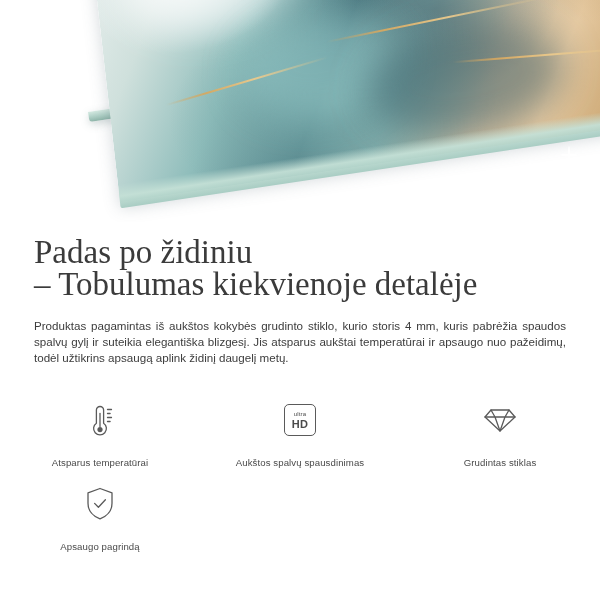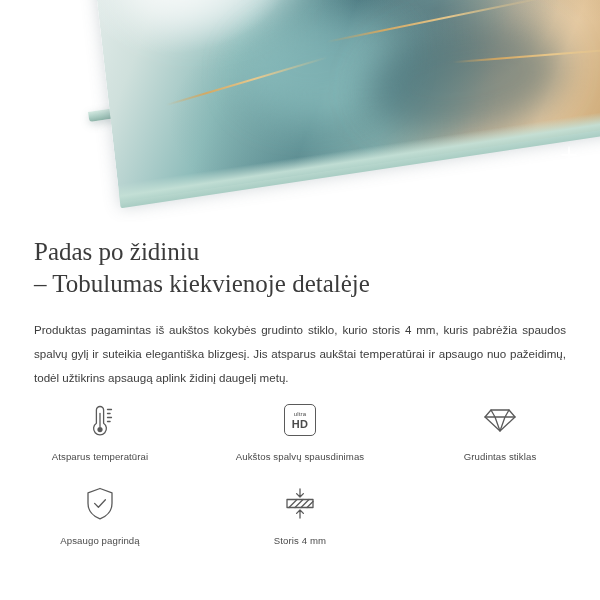--- a/index.html
+++ b/index.html
@@ -117,35 +117,35 @@
 
   
   .content {
     position: absolute;
     left: 0;
     top: 222px;
     width: 600px;
   }
   .headline {
     font-family: "Liberation Serif", serif;
-    font-size: 25px;
+    font-size: 33px;
     line-height: 32px;
     color: #3b3b3b;
     font-weight: 400;
     margin: 0;
     padding: 0 0 0 34px;
   }
   .headline .line1 { display: block; padding-top: 14px; }
   .headline .line2 { display: block; }
 
   .paragraph {
     margin: 0;
     padding: 18px 34px 0 34px;
     font-size: 11.6px;
-    line-height: 24px;
+    line-height: 16px;
     color: #3c3c3c;
     text-align: justify;
     width: 532px;
     box-sizing: content-box;
   }
 
   
   .features {
     position: absolute;
     left: 0;
@@ -163,21 +163,21 @@
     justify-content: flex-start;
     padding-top: 6px;
   }
   .feature .ico {
     height: 44px;
     display: flex;
     align-items: center;
     justify-content: center;
   }
   .feature .cap {
-    margin-top: 9px;
+    margin-top: 15px;
     font-size: 9.6px;
     color: #4a4a4a;
     text-align: center;
     line-height: 12px;
     letter-spacing: 0.1px;
   }
   svg { display: block; }
   .stroke {
     fill: none;
     stroke: #5a5a5a;
@@ -271,26 +271,15 @@
       <div class="ico">
         <svg width="38" height="42" viewBox="0 0 38 42">
           <path class="stroke" d="M19 5.5 31 9.8v10.4c0 7.6-5 13.2-12 15.6-7-2.4-12-8-12-15.6V9.8L19 5.5z"></path>
           <path class="stroke" d="m13.6 20.4 3.8 3.9 7-7.6"></path>
         </svg>
       </div>
       <div class="cap">Apsaugo pagrindą</div>
     </div>
 
 
-    <div class="feature">
-      <div class="ico">
-        <svg width="40" height="38" viewBox="0 0 40 38">
-          <path class="stroke" d="M20 4v8M20 12l-3.4-3.4M20 12l3.4-3.4"></path>
-          <rect class="stroke" x="7" y="14.5" width="26" height="8"></rect>
-          <path class="stroke" d="M9 22.5 17 14.5M15 22.5 23 14.5M21 22.5 29 14.5M27 22.5 33 16.5"></path>
-          <path class="stroke" d="M20 33v-8M20 25l-3.4 3.4M20 25l3.4 3.4"></path>
-        </svg>
-      </div>
-      <div class="cap">Storis 4 mm</div>
-    </div>
 
   </div>
 </div>
 
 </body></html>

